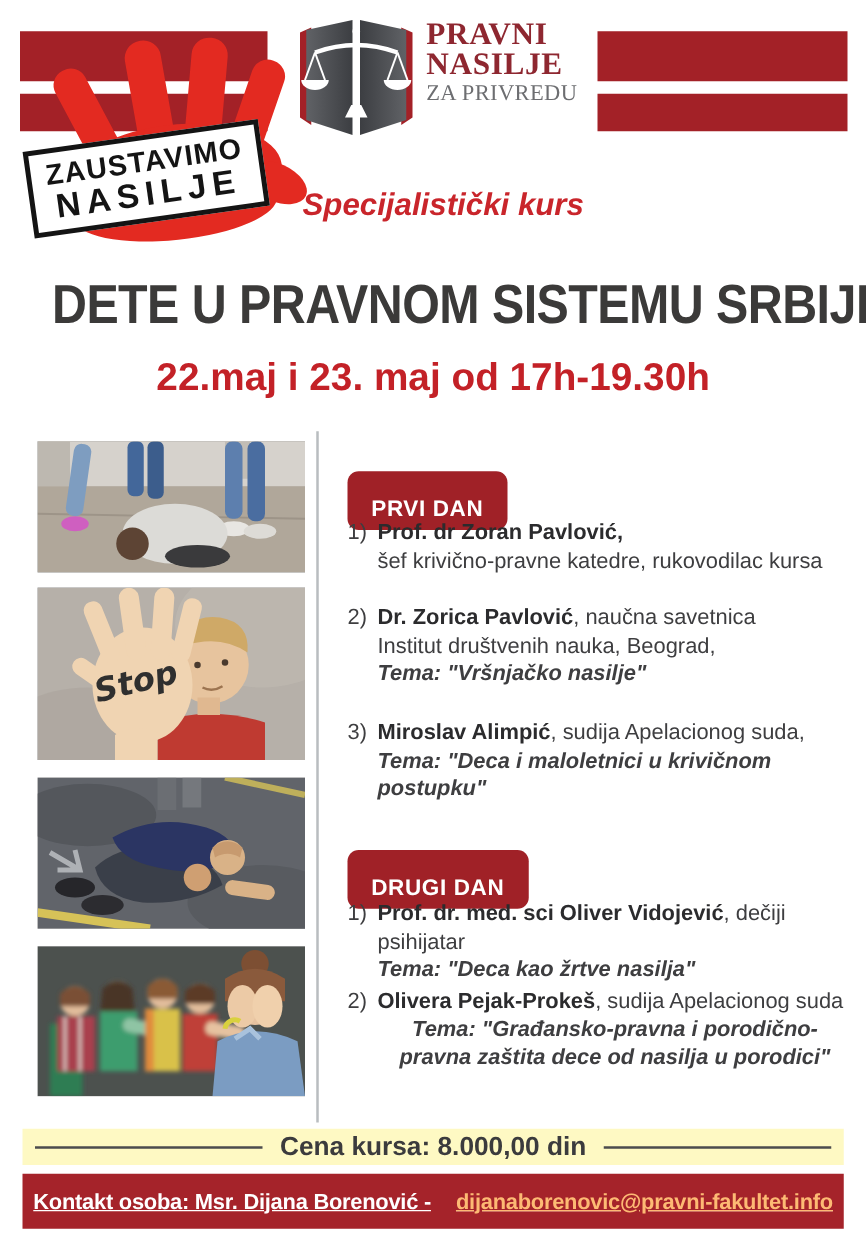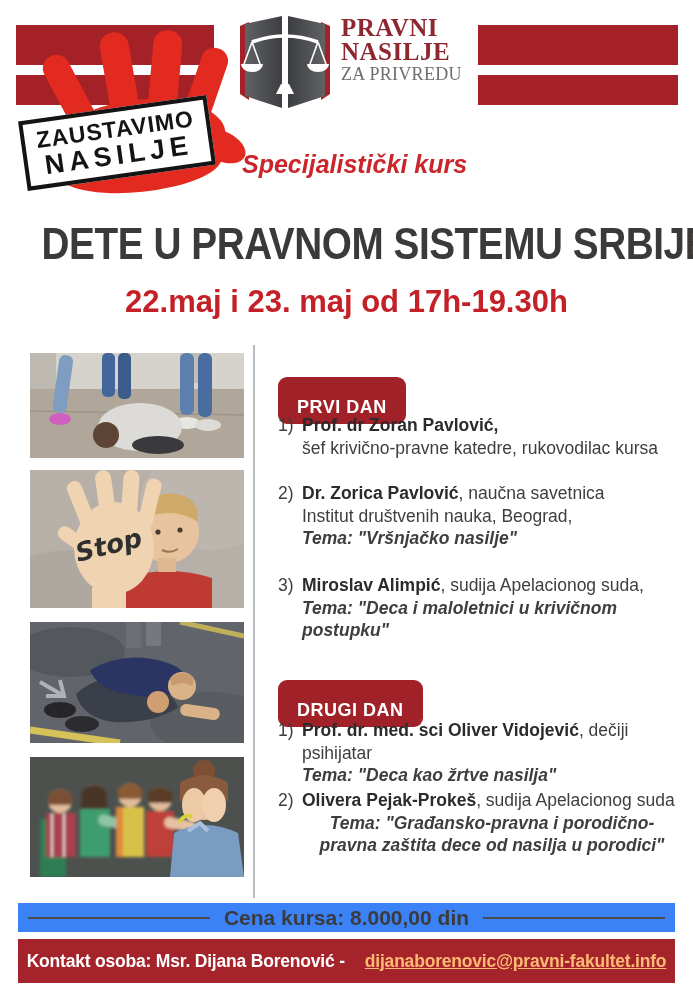--- a/index.html
+++ b/index.html
@@ -58,27 +58,27 @@
     font-size:17.5px;line-height:22.5px;color:#3e3e40;}
   .sched-item .num{position:absolute;left:0;top:0;}
   .sched-item .body{margin-left:24px;}
   .sched-item b{color:#2b2b2d;}
   .tema{font-weight:bold;font-style:italic;}
   .tema-center{text-align:center;}
   #d1-i1{top:414px;} #d1-i2{top:482px;} #d1-i3{top:574px;}
   #d2-i1{top:719px;} #d2-i2{top:789px;}
 
   
-  #price-bar{left:18px;top:903px;width:657px;height:29px;background:#3b82f6;
+  #price-bar{left:18px;top:903px;width:657px;height:29px;background:#fef9c3;
     display:flex;align-items:center;gap:14px;padding:0 10px;box-sizing:border-box;}
   #price-bar .rule{flex:1;height:2px;background:#4c4c4e;}
   #price-bar .price-text{font-size:21px;font-weight:bold;color:#3b3b3d;white-space:nowrap;}
   #contact-bar{left:18px;top:939px;width:657px;height:44px;background:#a5232a;
     display:flex;align-items:center;justify-content:center;
-    color:#ffffff;font-size:17.5px;font-weight:bold;letter-spacing:-0.2px;white-space:nowrap;}
+    color:#ffffff;font-size:17.5px;font-weight:bold;letter-spacing:-0.2px;white-space:nowrap;text-decoration:underline;}
   #contact-bar a{color:#fdba74;text-decoration:underline;margin-left:20px;}
 </style>
 </head>
 <body>
 
 <div class="abs" id="left-logo">
   <div class="flag-bar b1"></div>
   <div class="flag-bar b2"></div>
   <svg id="hand-svg" width="222" height="172" viewBox="0 0 222 172">
     <g fill="#e32a21">

